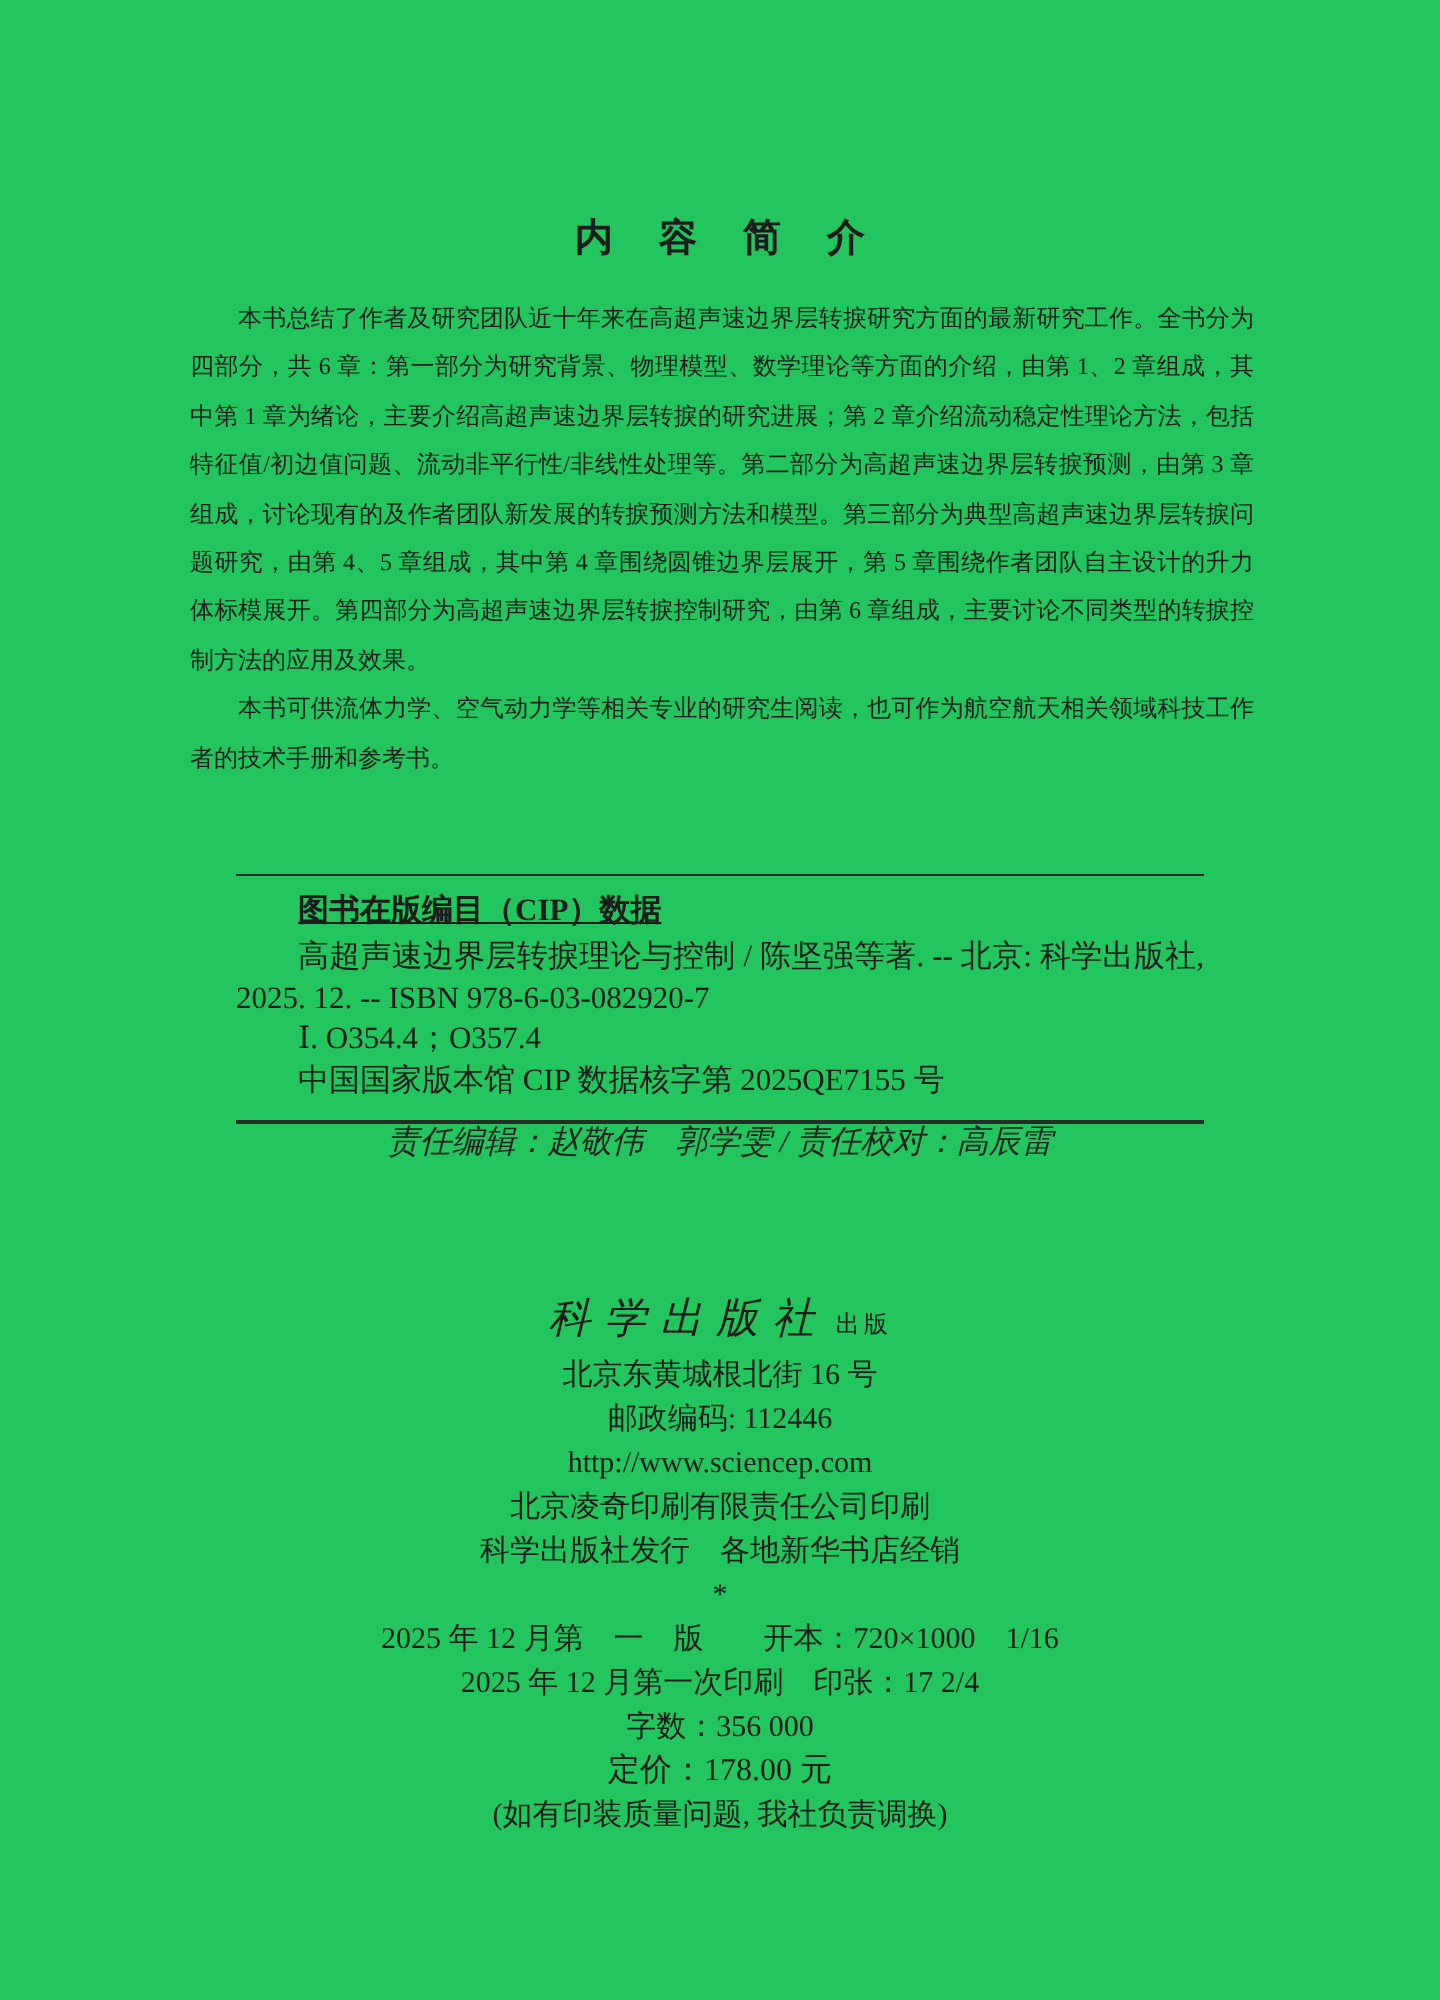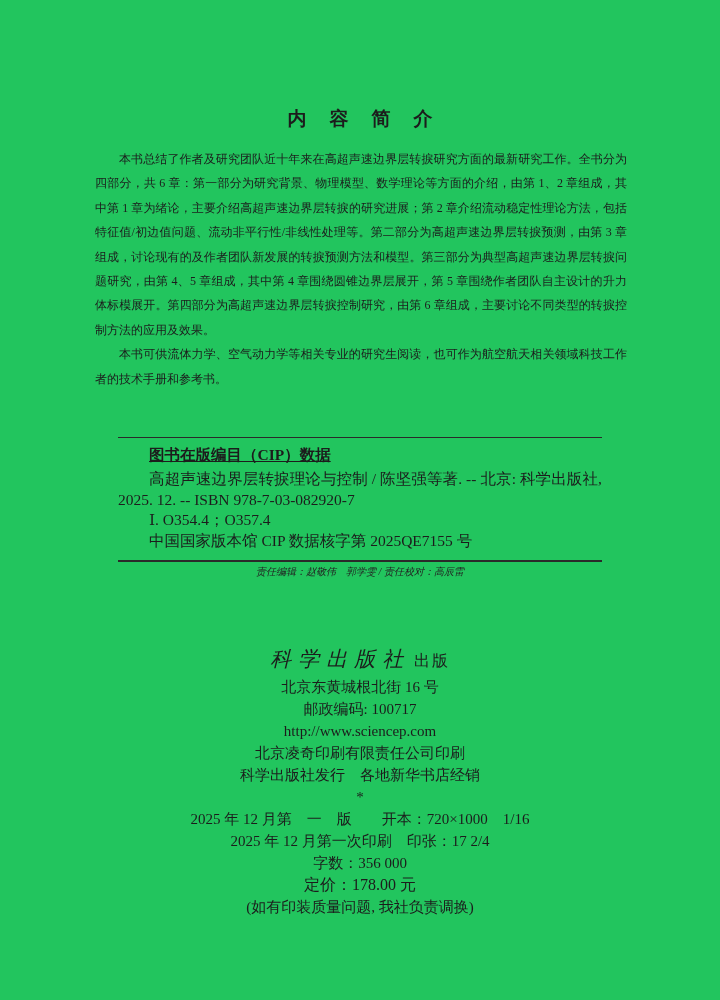--- a/index.html
+++ b/index.html
@@ -69,21 +69,21 @@
   }
 
   
   .credits {
     position: absolute;
     top: 559px;
     left: 0;
     width: 720px;
     text-align: center;
     font-style: italic;
-    font-size: 10px;
+    font-size: 16px;
     line-height: 26px;
     color: #222;
   }
 
   
   .pub {
     position: absolute;
     top: 647px;
     left: 0;
     width: 720px;
@@ -95,21 +95,21 @@
     line-height: 24px;
     margin-bottom: 3px;
   }
   .logo-script {
     font-size: 21px;
     font-weight: normal;
     font-style: italic;
     letter-spacing: 7px;
   }
   .logo-suffix {
-    font-size: 16px;
+    font-size: 12px;
     letter-spacing: 2px;
   }
   .asterisk {
     line-height: 22px;
     letter-spacing: 0;
   }
   .price-line {
     font-weight: normal;
     font-size: 16px;
   }
@@ -120,36 +120,36 @@
 <div class="page">
 
   <section class="intro">
     <h1 class="intro-title">内　容　简　介</h1>
     <p>本书总结了作者及研究团队近十年来在高超声速边界层转捩研究方面的最新研究工作。全书分为四部分，共 6 章：第一部分为研究背景、物理模型、数学理论等方面的介绍，由第 1、2 章组成，其中第 1 章为绪论，主要介绍高超声速边界层转捩的研究进展；第 2 章介绍流动稳定性理论方法，包括特征值/初边值问题、流动非平行性/非线性处理等。第二部分为高超声速边界层转捩预测，由第 3 章组成，讨论现有的及作者团队新发展的转捩预测方法和模型。第三部分为典型高超声速边界层转捩问题研究，由第 4、5 章组成，其中第 4 章围绕圆锥边界层展开，第 5 章围绕作者团队自主设计的升力体标模展开。第四部分为高超声速边界层转捩控制研究，由第 6 章组成，主要讨论不同类型的转捩控制方法的应用及效果。</p>
     <p>本书可供流体力学、空气动力学等相关专业的研究生阅读，也可作为航空航天相关领域科技工作者的技术手册和参考书。</p>
   </section>
 
   <section class="cip-box">
     <p class="cip-heading">图书在版编目（CIP）数据</p>
-    <p class="cip-line">高超声速边界层转捩理论与控制 / 陈坚强等著. -- 北京: 科学出版社, 2025. 12. -- ISBN 978-7-03-082920-7</p>
+    <p class="cip-line">高超声速边界层转捩理论与控制 / 陈坚强等著. -- 北京: 科学出版社, 2025. 12. -- ISBN 978-6-03-082920-7</p>
     <p class="cip-line">Ⅰ. O354.4；O357.4</p>
     <p class="cip-line">中国国家版本馆 CIP 数据核字第 2025QE7155 号</p>
   </section>
 
   <section class="credits">
     <div>责任编辑：赵敬伟　郭学雯 / 责任校对：高辰雷</div>
   </section>
 
   <section class="pub">
     <div class="logo-line">
       <span class="logo-script">科学出版社</span>
       <span class="logo-suffix">出版</span>
     </div>
     <div>北京东黄城根北街 16 号</div>
-    <div>邮政编码: 100717</div>
+    <div>邮政编码: 112446</div>
     <div>http://www.sciencep.com</div>
     <div>北京凌奇印刷有限责任公司印刷</div>
     <div>科学出版社发行　各地新华书店经销</div>
     <div class="asterisk">*</div>
     <div>2025 年 12 月第　一　版　　开本：720×1000　1/16</div>
     <div>2025 年 12 月第一次印刷　印张：17 2/4</div>
     <div>字数：356 000</div>
     <div class="price-line">定价：178.00 元</div>
     <div>(如有印装质量问题, 我社负责调换)</div>
   </section>

